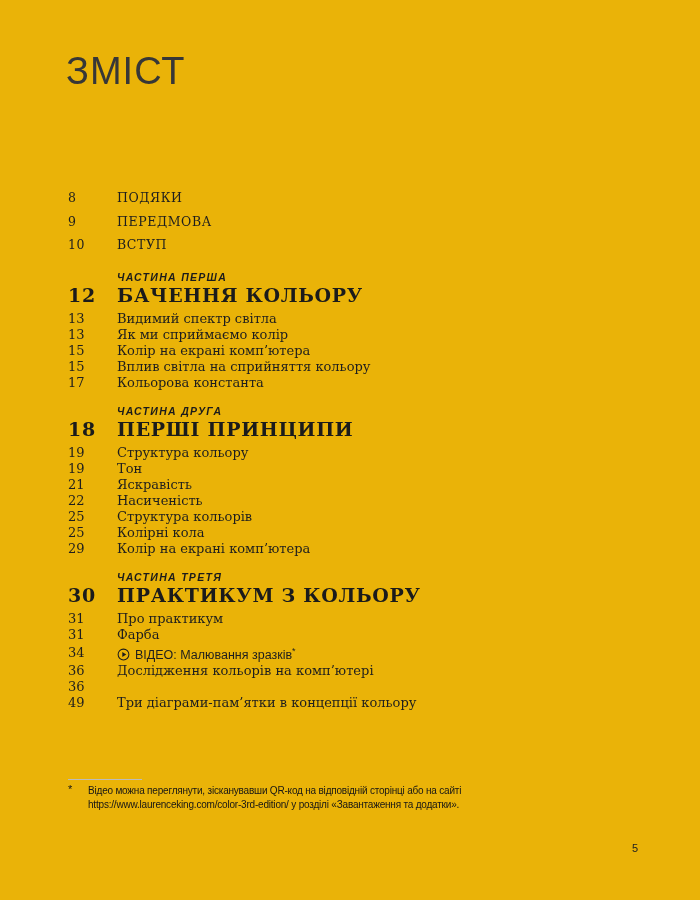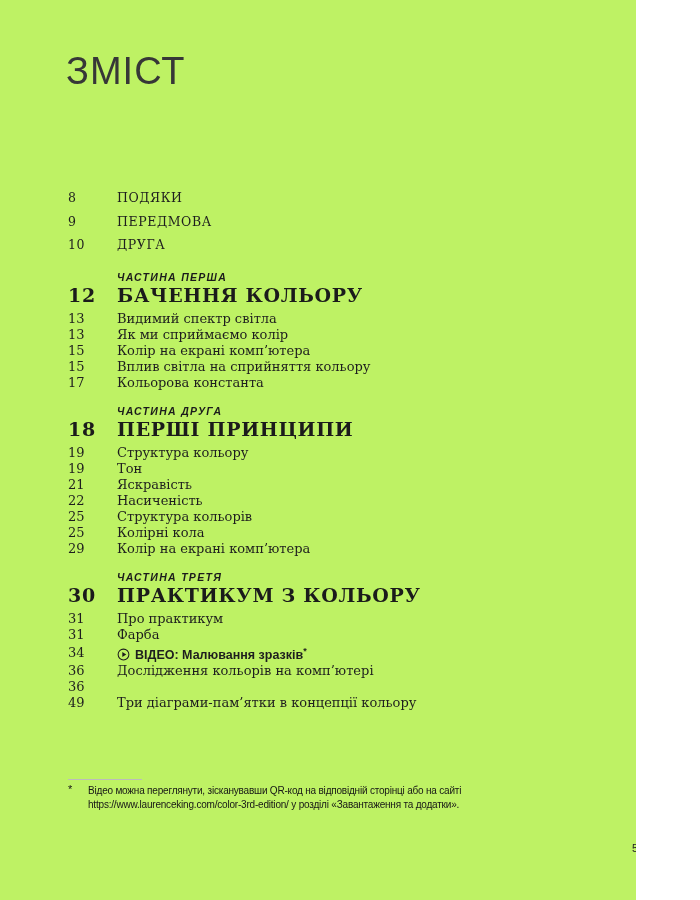--- a/index.html
+++ b/index.html
@@ -1,21 +1,21 @@
 <!DOCTYPE html>
 <html lang="uk"><head>
 <meta charset="utf-8">
 <style>
   * { margin: 0; padding: 0; box-sizing: border-box; }
   html, body { background: #ffffff; }
   .page {
     position: relative;
-    width: 636px;
+    width: 700px;
     height: 900px;
-    background: #bef264;
+    background: #eab308;
     font-family: "DejaVu Serif", serif;
     color: #1e1e1e;
     overflow: hidden;
   }
   .page-title {
     position: absolute;
     left: 66px;
     top: 52px;
     font-family: "Liberation Sans", sans-serif;
     font-weight: 300;
@@ -61,21 +61,20 @@
     line-height: 16px;
     align-items: center;
   }
   .ch-row .title sup { font-size: 9px; }
   .title.video {
     font-family: "Liberation Sans", sans-serif;
     font-size: 12.5px;
     display: inline-flex;
     align-items: center;
     gap: 5px;
-    font-weight: bold;
   }
   .play-icon { width: 13px; height: 13px; position: relative; top: 2px; }
   .footnote-rule {
     position: absolute;
     left: 68px;
     top: 779px;
     width: 74px;
     border-top: 1px solid #bcbcbc;
   }
   .footnote {
@@ -116,21 +115,21 @@
       <div class="row fm-row">
         <span class="num">8</span>
         <span class="title">ПОДЯКИ</span>
       </div>
       <div class="row fm-row">
         <span class="num">9</span>
         <span class="title">ПЕРЕДМОВА</span>
       </div>
       <div class="row fm-row">
         <span class="num">10</span>
-        <span class="title">ДРУГА</span>
+        <span class="title">ВСТУП</span>
       </div>
       <div class="part">
         <div class="part-label">ЧАСТИНА ПЕРША</div>
         <div class="row part-title-row">
           <span class="num">12</span>
           <span class="title">БАЧЕННЯ КОЛЬОРУ</span>
         </div>
         <div class="chapters">
           <div class="row ch-row">
             <span class="num">13</span>

